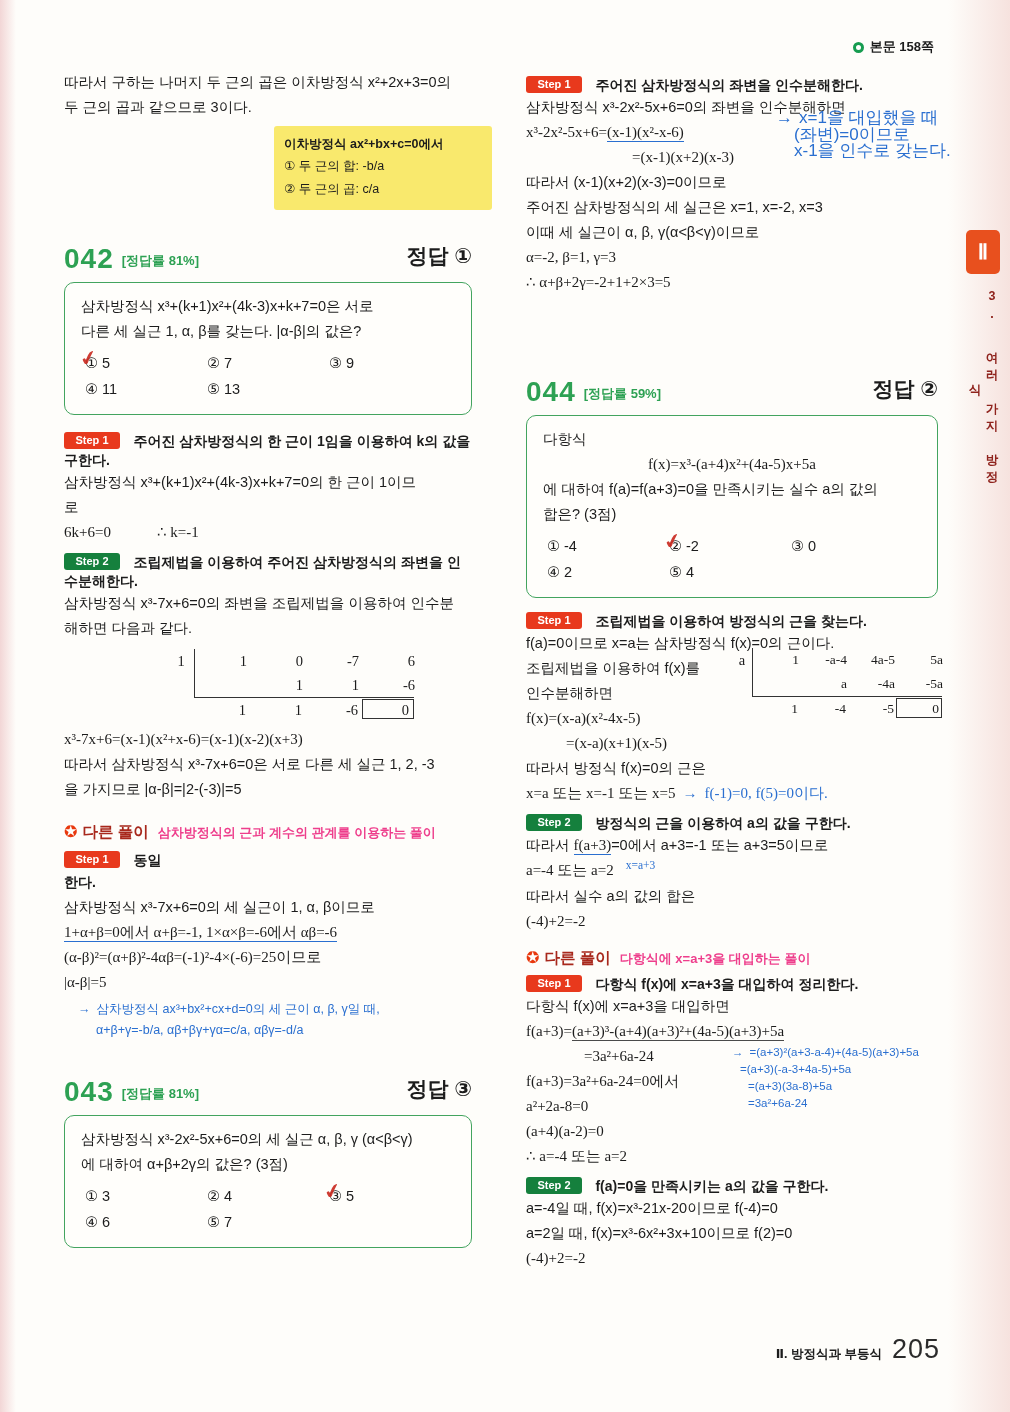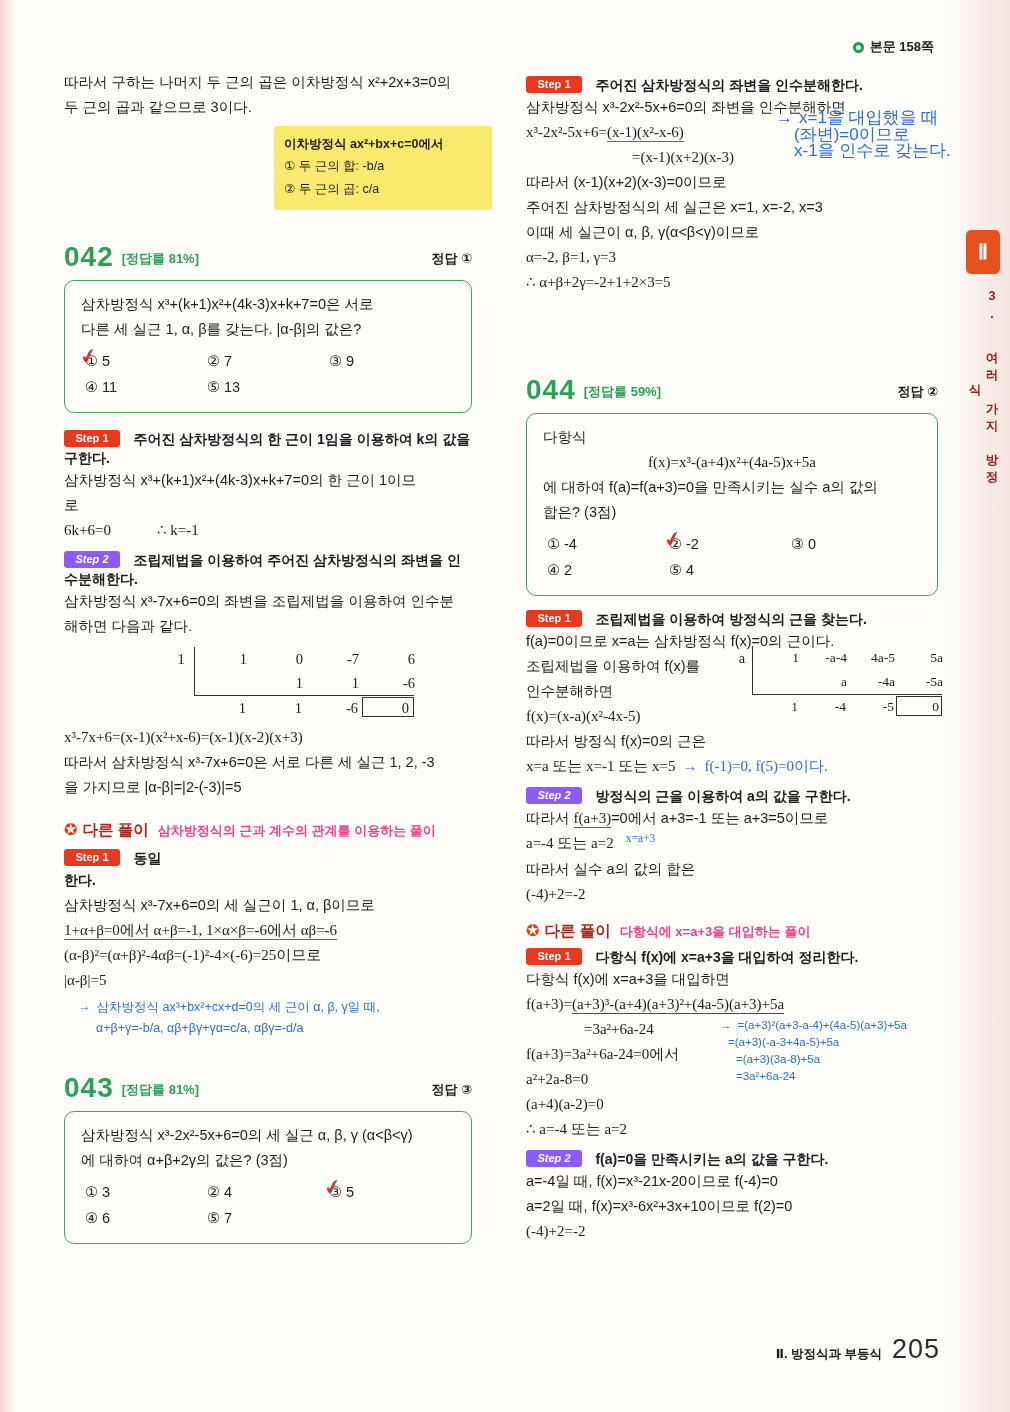--- a/index.html
+++ b/index.html
@@ -33,33 +33,33 @@
   .ubk{border-bottom:1.4px solid #4a4a4a;padding-bottom:1px;}
   .rel{position:relative;}
 
   .ynote{margin:6px 0 0 210px;width:198px;background:#f9e96d;border-radius:3px;padding:8px 10px 9px;}
   .ynote-title{font-size:12.5px;font-weight:700;line-height:21px;}
   .ynote-line{font-size:12.5px;line-height:23px;}
 
   .prob-head{display:flex;align-items:flex-end;}
   .prob-num{font-size:28px;font-weight:800;color:#2da153;letter-spacing:1px;line-height:30px;}
   .prob-rate{color:#2da153;font-weight:700;font-size:13px;margin-left:8px;margin-bottom:4px;}
-  .prob-ans{margin-left:auto;font-weight:700;font-size:13px;margin-bottom:4px;}
+  .prob-ans{margin-left:auto;font-weight:700;font-size:21px;margin-bottom:4px;}
   .prob-box{border:1.6px solid #43a45f;border-radius:10px;padding:11px 16px 12px;margin-top:8px;background:#fffefb;}
   .choices{margin-top:6px;padding-left:4px;}
   .ch-row{display:flex;height:26px;align-items:center;}
   .choice{width:122px;position:relative;font-size:14.5px;}
   .check{position:absolute;left:-5px;top:-9px;color:#c9281e;font-size:20px;font-weight:700;
         transform:rotate(-14deg);opacity:.9;}
 
   .step-line{margin-top:8px;}
   .badge{display:inline-block;min-width:42px;text-align:center;padding:2px 7px 3px;border-radius:3px;
         color:#fff;font-size:11px;font-weight:700;margin-right:9px;vertical-align:2px;}
   .b1{background:#e8391d;}
-  .b2{background:#8b5cf6;font-style:italic;}
+  .b2{background:#15803d;}
   .step-title{font-weight:700;font-size:14px;}
 
   .alt-head{margin-top:20px;display:flex;align-items:baseline;}
   .alt-star{color:#e8380d;font-size:16px;margin-right:5px;}
   .alt-label{color:#a8281c;font-weight:800;font-size:15.5px;margin-right:9px;}
   .alt-sub{color:#ee3e8c;font-size:13px;font-weight:600;}
 
   .bnote{margin:4px 0 0 14px;color:#2a6fd0;font-size:12.5px;line-height:21px;}
   .blue-arr{color:#2a6fd0;margin:0 6px 0 0;}
   .arr-mid{color:#2a6fd0;margin:0 7px;}
@@ -73,21 +73,21 @@
   .syn-cells.rule{border-top:1.4px solid #333;}
   .syn-cell{width:52px;text-align:right;padding-right:4px;}
   .syn-cell.cbox{border:1.3px solid #333;height:20px;line-height:20px;margin-top:1px;box-sizing:border-box;}
   .syn42{margin:8px 0 6px 104px;}
   .syn44{position:absolute;left:206px;top:-8px;}
   .syn44 .syn-div{width:20px;}
   .syn44 .syn-cell{width:46px;padding-right:2px;font-size:13.5px;}
 
   .ann43{position:absolute;left:250px;top:-10px;color:#2a6fd0;font-size:17px;line-height:16.5px;white-space:nowrap;}
   .ann43 .ind{margin-left:18px;}
-  .ann44{position:absolute;left:194px;top:0;color:#2a6fd0;font-size:11.5px;line-height:17px;white-space:nowrap;}
+  .ann44{position:absolute;left:206px;top:0;color:#2a6fd0;font-size:11.5px;line-height:17px;white-space:nowrap;}
 
   .footer{position:absolute;top:1334px;right:70px;display:flex;align-items:baseline;gap:10px;}
   .footer-section{font-size:12.5px;font-weight:700;}
   .footer-page{font-size:27px;letter-spacing:1px;color:#2b2b2b;}
 
   .ind106{margin-left:106px;}
   .ind40{margin-left:40px;}
   .ind58{margin-left:58px;}
   .sp46{margin-left:46px;}
 </style>
@@ -276,20 +276,21 @@
 
     <div class="step-line" style="margin-top:14px;">
       <span class="badge b1">Step 1</span>
       <span class="step-title">조립제법을 이용하여 방정식의 근을 찾는다.</span>
     </div>
     <div class="line">f(a)=0이므로 x=a는 삼차방정식 f(x)=0의 근이다.</div>
     <div class="rel">
       <div class="line">조립제법을 이용하여 f(x)를</div>
       <div class="line">인수분해하면</div>
       <div class="line eq">f(x)=(x-a)(x²-4x-5)</div>
+      <div class="line eq ind40">=(x-a)(x+1)(x-5)</div>
       <div class="syn syn44">
         <div class="syn-row">
           <span class="syn-div vl">a</span>
           <span class="syn-cells">
             <span class="syn-cell">1</span>
             <span class="syn-cell">-a-4</span>
             <span class="syn-cell">4a-5</span>
             <span class="syn-cell">5a</span>
           </span>
         </div>

